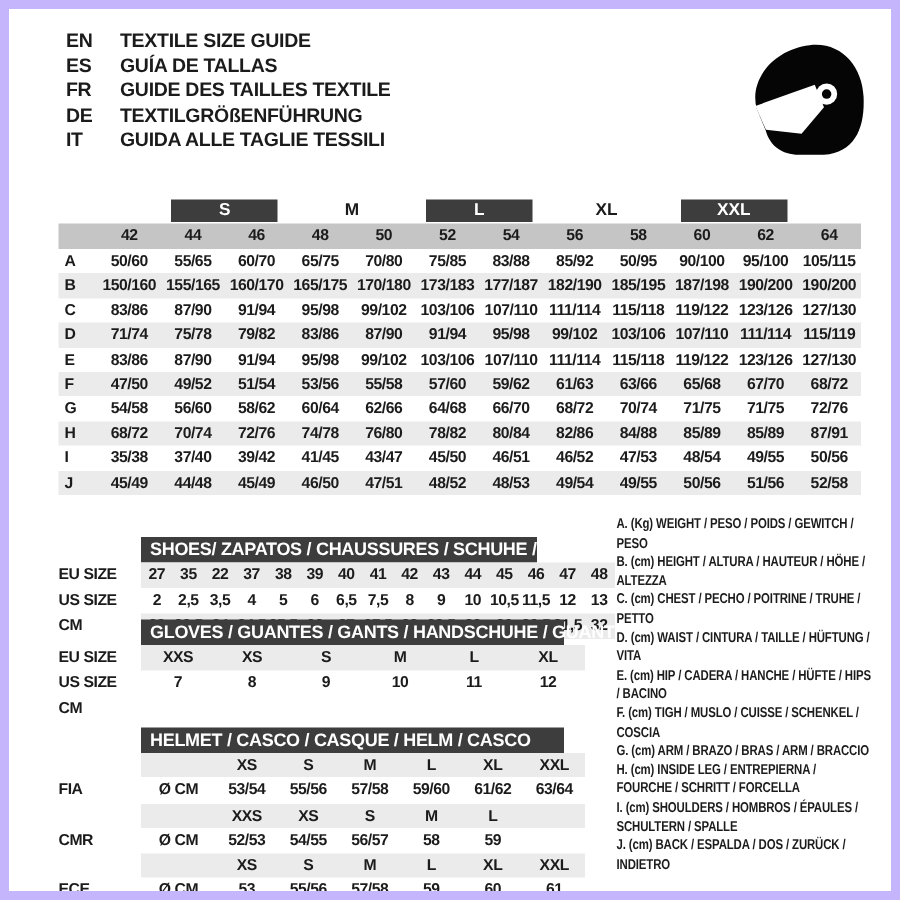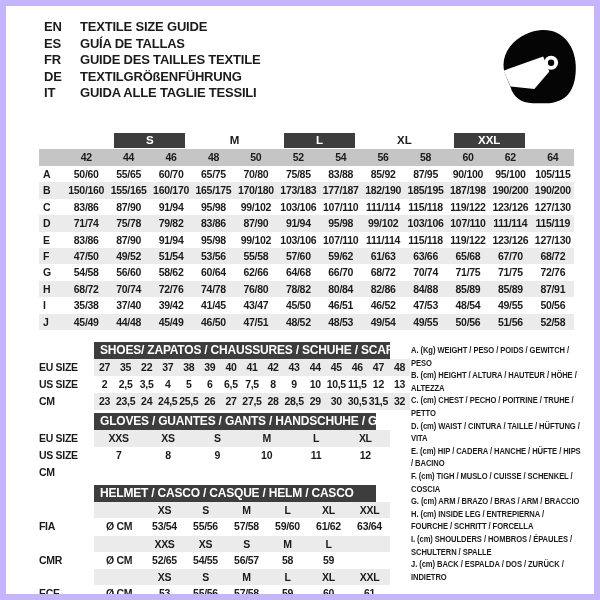--- a/index.html
+++ b/index.html
@@ -40,21 +40,21 @@
              font-size:12px; padding-left:6px; letter-spacing:-0.2px; white-space:nowrap; box-sizing:border-box; }
   .sec-row { display:flex; height:17px; line-height:17px; font-size:10.5px; letter-spacing:-0.3px; }
   .sec-label { width:55px; font-size:10.5px; letter-spacing:-0.3px; text-align:left; }
   .band { flex:1; display:grid; align-items:center; }
   .band.stripe { background:#ebebeb; }
   .shoes-band  { grid-template-columns:repeat(15,1fr); }
   .gloves-band { grid-template-columns:repeat(6,1fr); }
   .helmet-band { grid-template-columns:50px repeat(6,1fr); }
 
   .shoes  { top:336px; width:371px; }
-  .shoes  .sec-bar { width:296px; }
+  .shoes  .sec-bar { width:264px;margin-top:16px; }
   .gloves { top:407px; width:351px; }
   .gloves .sec-bar { width:282px; }
   .helmet { top:479px; width:351px; }
   .helmet .sec-bar { width:282px; }
   .h-size-row { height:16px; line-height:16px; }
   .h-val-row  { height:17.6px; line-height:17.6px; }
 
   
   .legend { position:absolute; left:405px; top:338px; width:215px;
             font-size:9.5px; line-height:12.6px; letter-spacing:-0.1px;
@@ -125,21 +125,21 @@
         <div class="tt-grid tt-row">
           <div class="cell tt-label">A</div>
           <div class="cell">50/60</div>
           <div class="cell">55/65</div>
           <div class="cell">60/70</div>
           <div class="cell">65/75</div>
           <div class="cell">70/80</div>
           <div class="cell">75/85</div>
           <div class="cell">83/88</div>
           <div class="cell">85/92</div>
-          <div class="cell">87/95</div>
+          <div class="cell">50/95</div>
           <div class="cell">90/100</div>
           <div class="cell">95/100</div>
           <div class="cell">105/115</div>
         </div>
         <div class="tt-grid tt-row stripe">
           <div class="cell tt-label">B</div>
           <div class="cell">150/160</div>
           <div class="cell">155/165</div>
           <div class="cell">160/170</div>
           <div class="cell">165/175</div>
@@ -408,21 +408,21 @@
             <div class="cell">S</div>
             <div class="cell">M</div>
             <div class="cell">L</div>
             <div class="cell"></div>
           </div>
         </div>
         <div class="sec-row h-val-row">
           <div class="sec-label">CMR</div>
           <div class="band helmet-band">
             <div class="cell">Ø CM</div>
-            <div class="cell">52/65</div>
+            <div class="cell">52/53</div>
             <div class="cell">54/55</div>
             <div class="cell">56/57</div>
             <div class="cell">58</div>
             <div class="cell">59</div>
             <div class="cell"></div>
           </div>
         </div>
         <div class="sec-row h-size-row">
           <div class="sec-label"></div>
           <div class="band helmet-band stripe">

